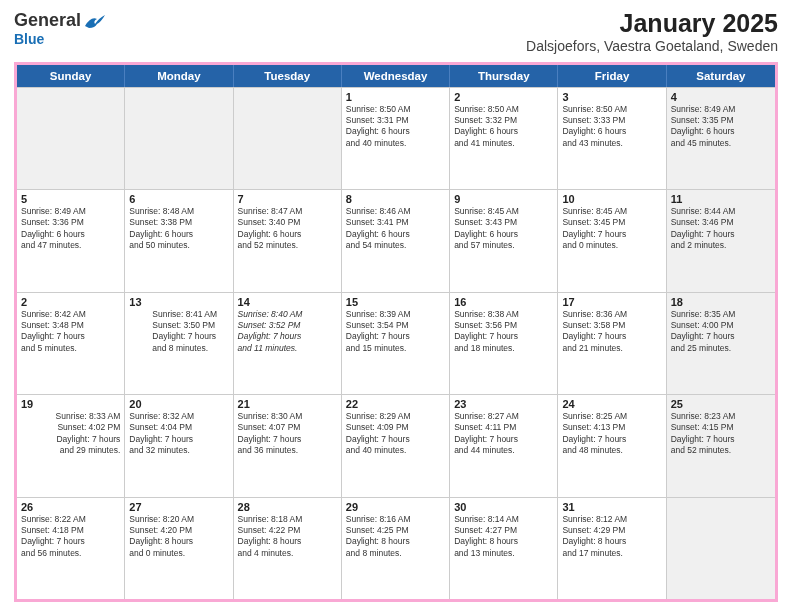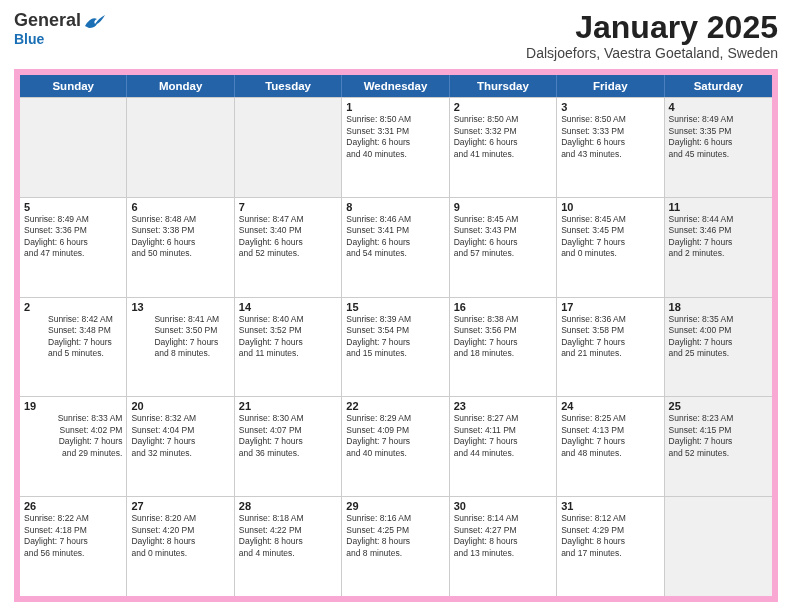--- a/index.html
+++ b/index.html
@@ -44,34 +44,34 @@
     }
     .logo-bird {
       width: 22px;
       height: 18px;
       margin-left: 2px;
     }
     .title-section {
       text-align: right;
     }
     .cal-title {
-      font-size: 32px;
+      font-size: 25px;
       font-weight: bold;
       color: #222;
       line-height: 1.1;
     }
     .cal-subtitle {
       font-size: 14px;
       color: #444;
     }
     .calendar {
       flex: 1;
       display: flex;
       flex-direction: column;
-      border: 6px solid #f9a8d4;
+      border: 3px solid #f9a8d4;
     }
     .cal-header-row {
       display: grid;
       grid-template-columns: repeat(7, 1fr);
       background: #2563a8;
     }
     .cal-header-cell {
       color: #fff;
       font-size: 11.5px;
       font-weight: bold;
@@ -227,35 +227,35 @@
             <span class="day-number">11</span>
             <div class="cell-text" style="white-space: pre-line;">Sunrise: 8:44 AM
 Sunset: 3:46 PM
 Daylight: 7 hours
 and 2 minutes.</div>
           </div>
         </div>
         <div class="cal-row">
           <div class="cal-cell">
             <span class="day-number">2</span>
-            <div class="cell-text" style="white-space: pre-line; margin-left: 24px;">Sunrise: 8:42 AM
+            <div class="cell-text" style="white-space: pre-line;">Sunrise: 8:42 AM
 Sunset: 3:48 PM
 Daylight: 7 hours
 and 5 minutes.</div>
           </div>
           <div class="cal-cell">
             <span class="day-number">13</span>
             <div class="cell-text" style="white-space: pre-line; margin-left: 23px;">Sunrise: 8:41 AM
 Sunset: 3:50 PM
 Daylight: 7 hours
 and 8 minutes.</div>
           </div>
           <div class="cal-cell">
             <span class="day-number">14</span>
-            <div class="cell-text" style="white-space: pre-line;">Sunrise: 8:40 AM
+            <div class="cell-text" style="white-space: pre-line; font-style: italic;">Sunrise: 8:40 AM
 Sunset: 3:52 PM
 Daylight: 7 hours
 and 11 minutes.</div>
           </div>
           <div class="cal-cell">
             <span class="day-number">15</span>
             <div class="cell-text" style="white-space: pre-line;">Sunrise: 8:39 AM
 Sunset: 3:54 PM
 Daylight: 7 hours
 and 15 minutes.</div>

